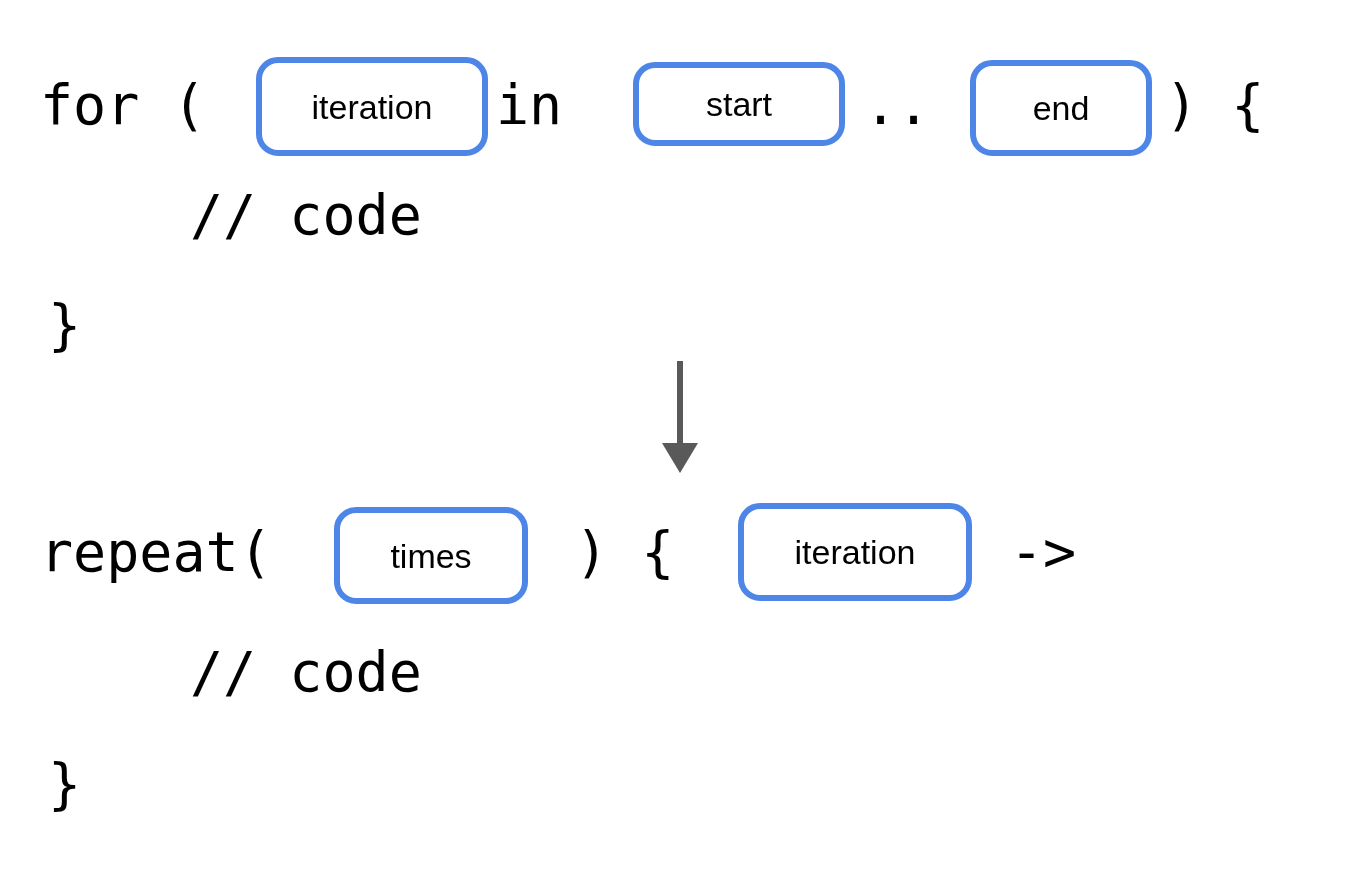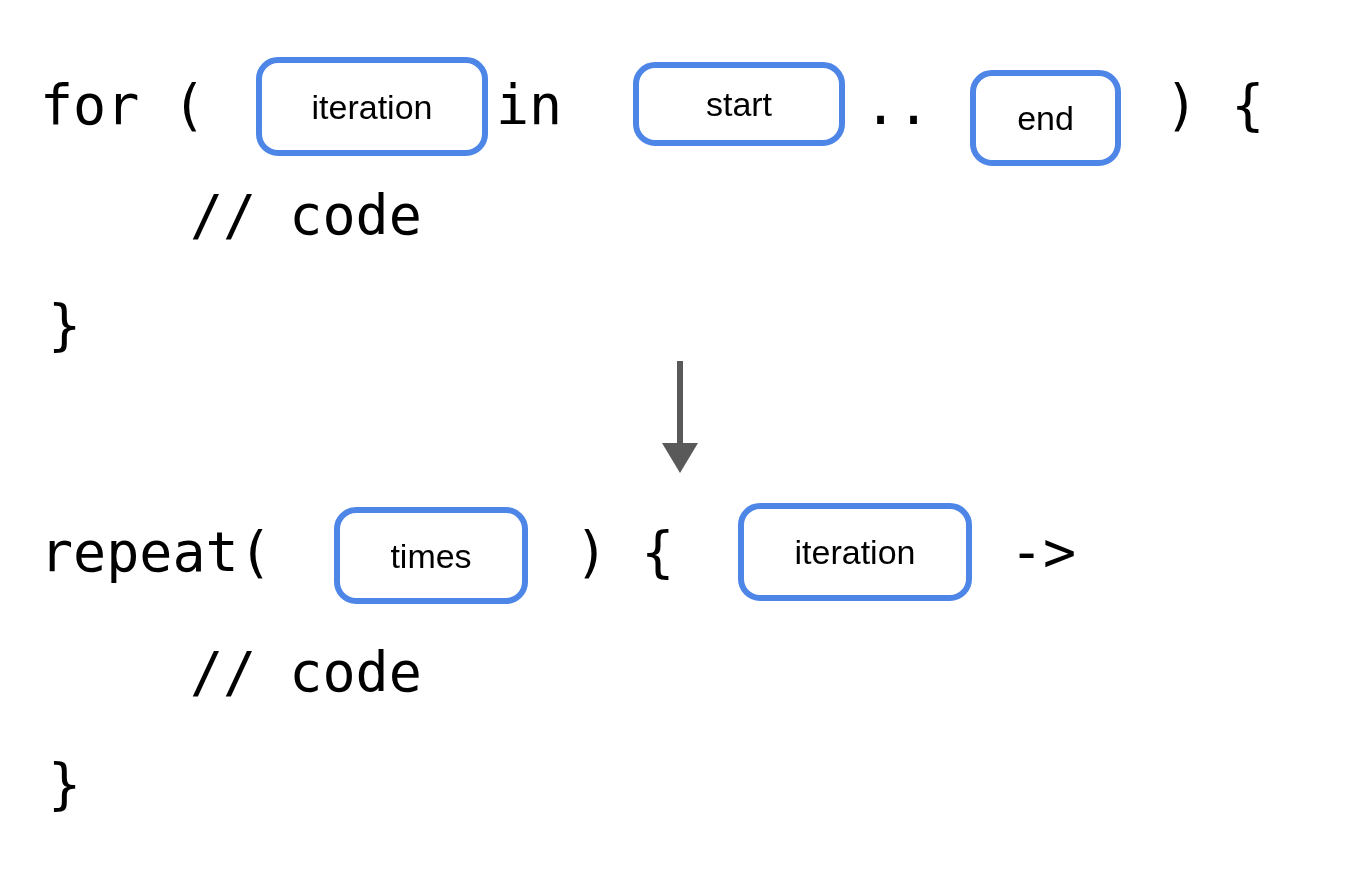--- a/index.html
+++ b/index.html
@@ -51,22 +51,22 @@
     left: 256px;  top: 57px;
     width: 232px; height: 99px;
   }
   .chip-start {
     position: absolute;
     left: 633px;  top: 62px;
     width: 212px; height: 84px;
   }
   .chip-end {
     position: absolute;
-    left: 970px;  top: 70px;
-    width: 151px; height: 96px; text-align: center;
+    left: 970px;  top: 60px;
+    width: 182px; height: 96px; text-align: center;
   }
   .chip-times {
     position: absolute;
     left: 334px;  top: 507px;
     width: 194px; height: 97px;
   }
   .chip-iteration-bottom {
     position: absolute;
     left: 738px;  top: 503px;
     width: 234px; height: 98px;

